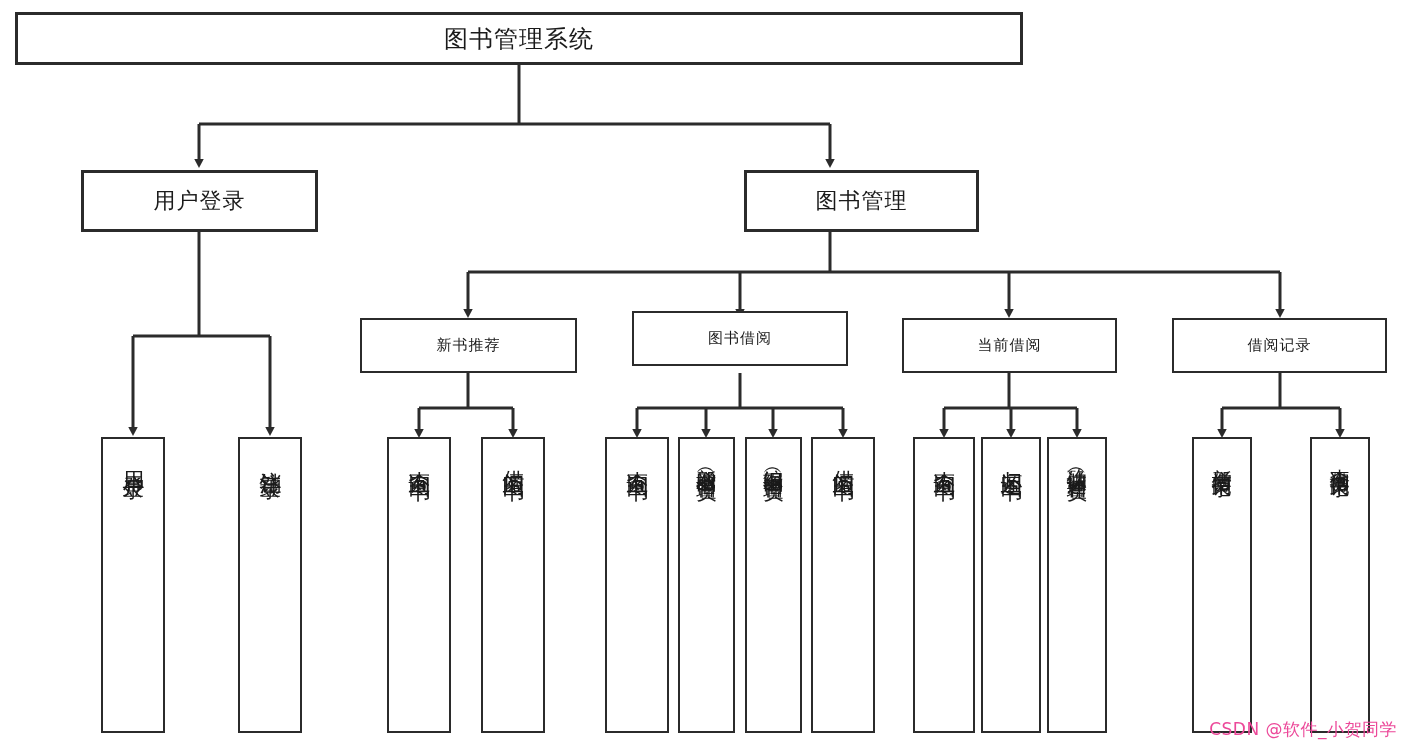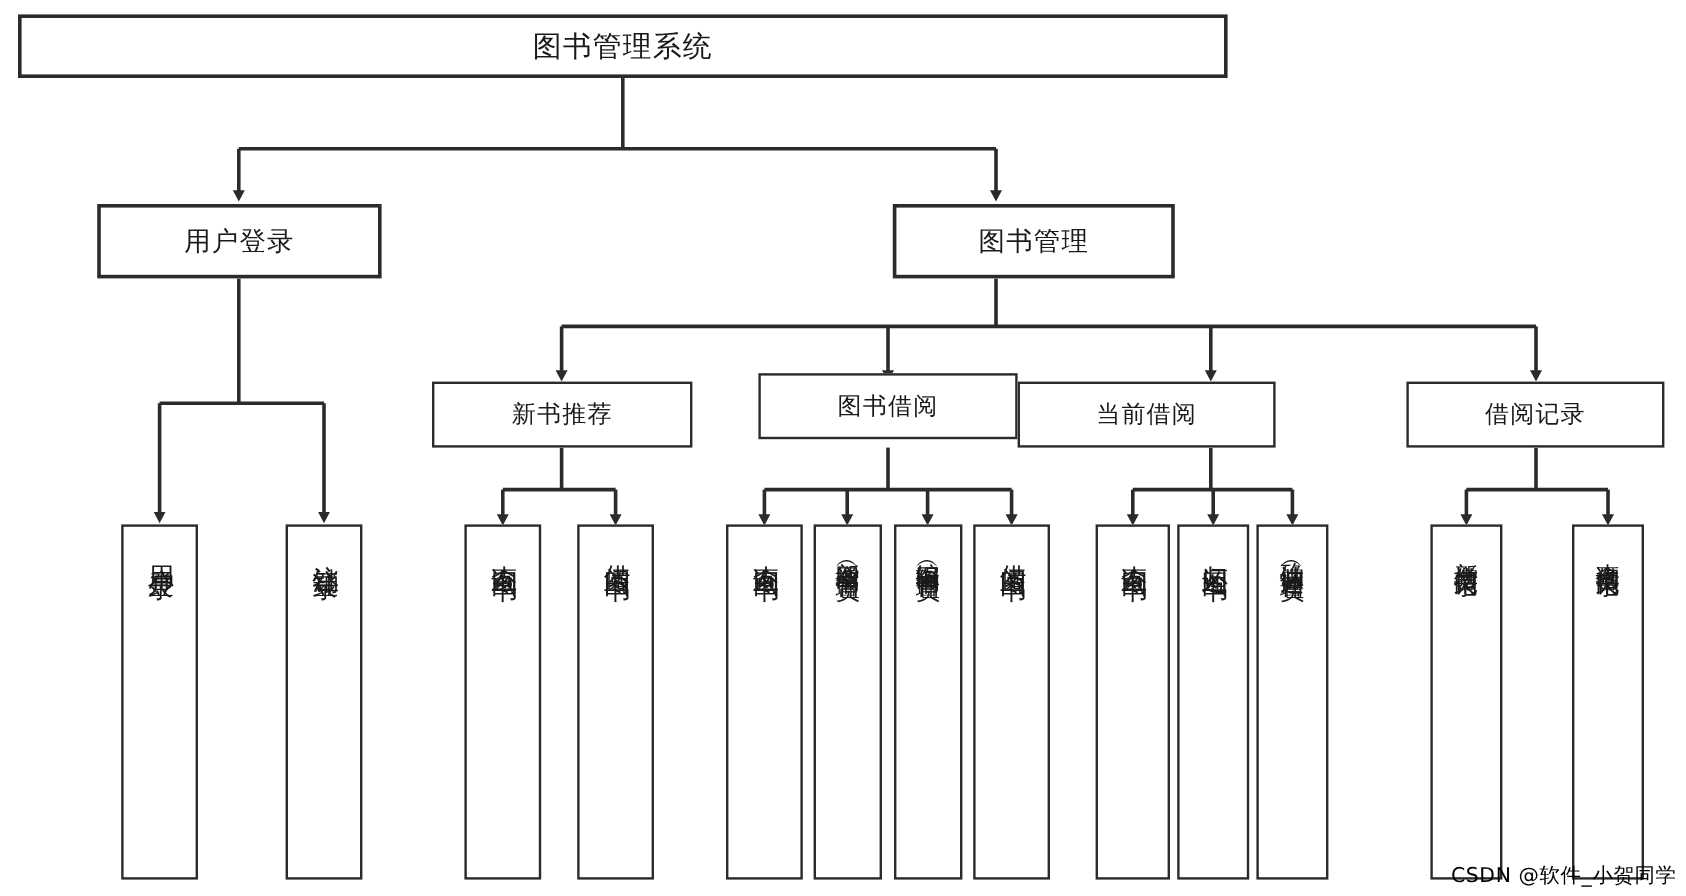--- a/index.html
+++ b/index.html
@@ -38,21 +38,21 @@
     font-size:24px;
     letter-spacing:1px;
   }
   .node.lvl2{
     border-width:3px;
     font-size:22px;
     letter-spacing:1px;
   }
   .node.lvl3{
     border-width:2.5px;
-    font-size:20px;
+    font-size:15px;
     letter-spacing:1px;
   }
   .node.leaf{
     border-width:2.5px;
     align-items:flex-start;
     justify-content:center;
     padding-top:14px;
   }
   .node.leaf .vtext{
     writing-mode:vertical-rl;
@@ -69,21 +69,21 @@
   }
   .node-label{
     display:block;
     white-space:nowrap;
   }
   #watermark{
     position:absolute;
     right:8px;
     bottom:6px;
     font-size:17px;
-    color:#000000;
+    color:#ec4899;
     letter-spacing:0.5px;
     z-index:5;
     white-space:nowrap;
   }
 </style>
 </head>
 <body>
 
 <div id="canvas">
 
@@ -163,21 +163,21 @@
   <div class="node lvl2" style="left:744px;top:170px;width:235px;height:62px;">
     <span class="node-label">图书管理</span>
   </div>
 
   <div class="node lvl3" style="left:360px;top:318px;width:217px;height:55px;">
     <span class="node-label">新书推荐</span>
   </div>
   <div class="node lvl3" style="left:632px;top:311px;width:216px;height:55px;">
     <span class="node-label">图书借阅</span>
   </div>
-  <div class="node lvl3" style="left:848px;top:318px;width:215px;height:55px;">
+  <div class="node lvl3" style="left:902px;top:318px;width:215px;height:55px;">
     <span class="node-label">当前借阅</span>
   </div>
   <div class="node lvl3" style="left:1172px;top:318px;width:215px;height:55px;justify-content:center;">
     <span class="node-label">借阅记录</span>
   </div>
 
   <div class="node leaf" style="left:101px;top:437px;width:64px;height:296px;">
     <span class="vtext">用户登录</span>
   </div>
   <div class="node leaf" style="left:238px;top:437px;width:64px;height:296px;">

